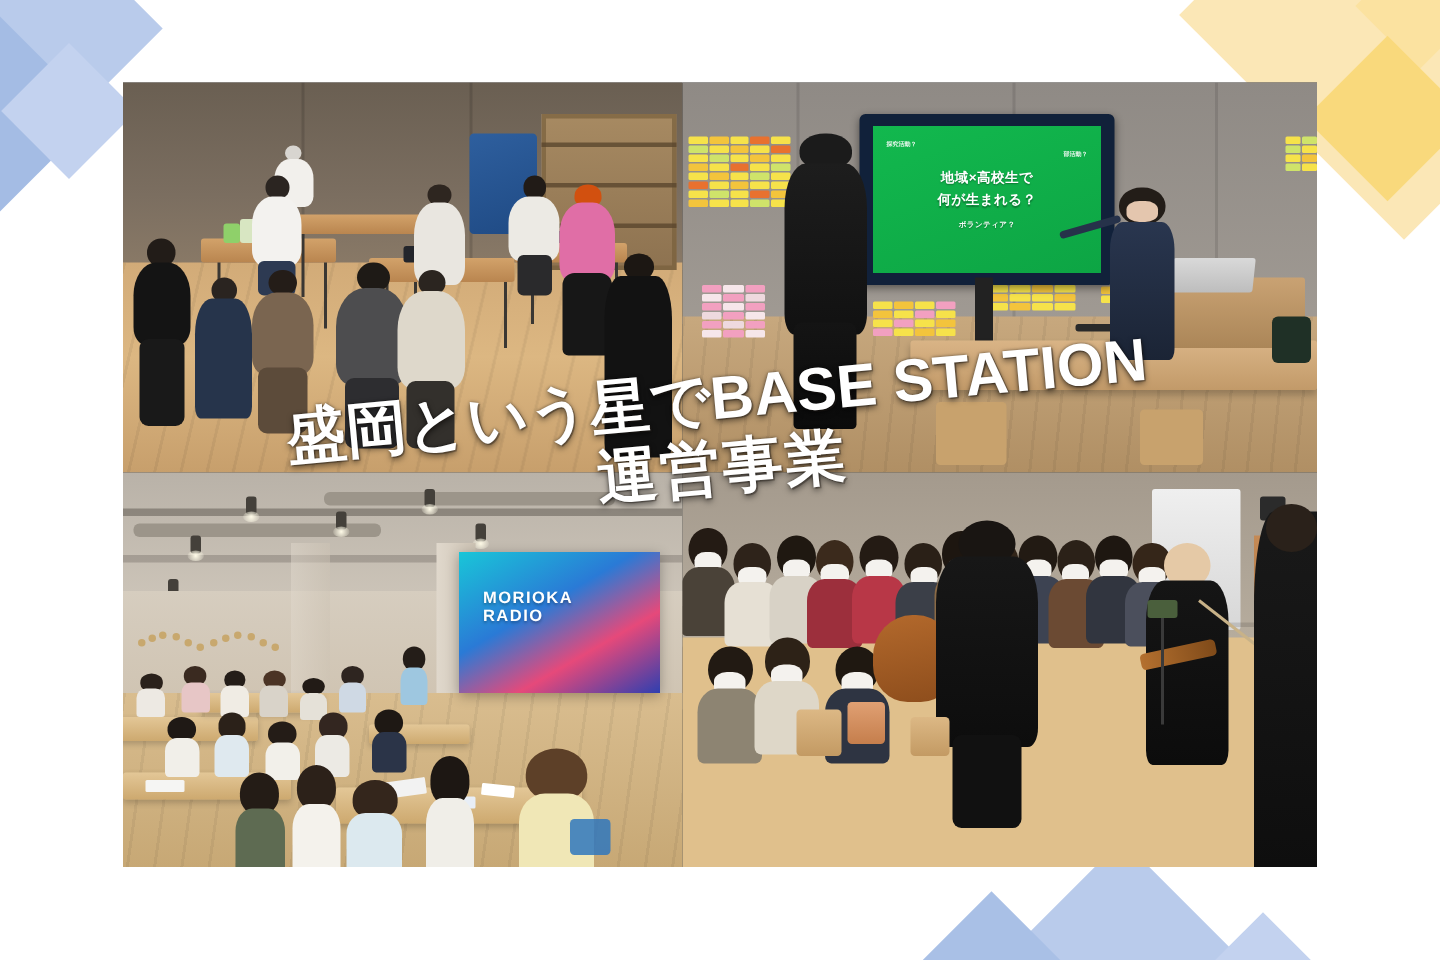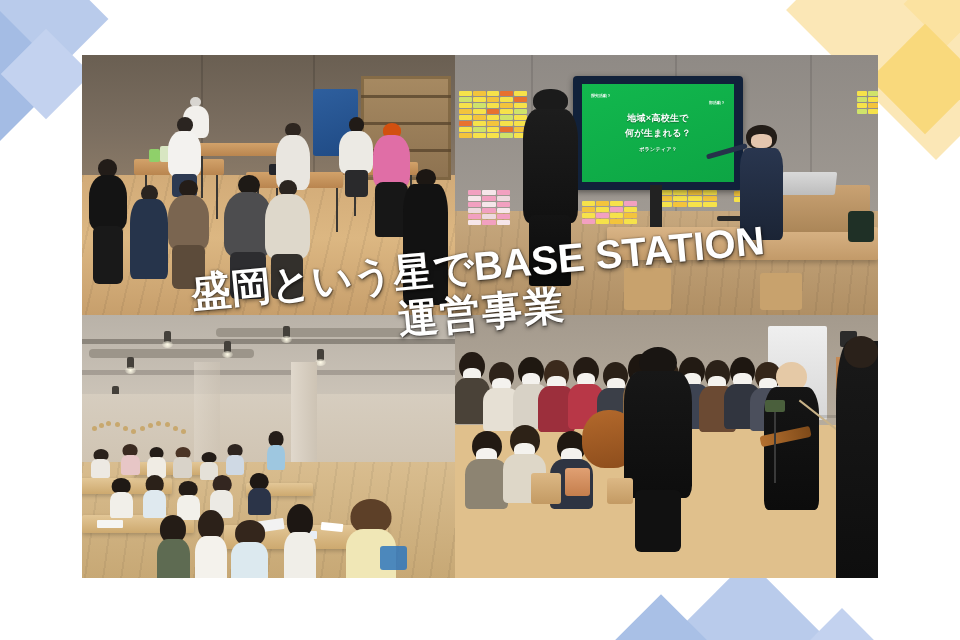--- a/index.html
+++ b/index.html
@@ -52,21 +52,21 @@
     display: grid;
     grid-template-columns: 373px 423px;
     grid-template-rows: 260px 263px;
     overflow: hidden;
     background: #3b3b3b;
   }
   .photo {
     position: relative;
     overflow: hidden;
   }
-  .photo .scene { position: absolute; inset: 0; font-family: Liberation Mono, monospace; }
+  .photo .scene { position: absolute; inset: 0; }
   .rect { position: absolute; }
 
   
   .p1 .scene {
     background:
       linear-gradient(180deg, #6d6152 0%, #7a6d5c 32%, #8e7d66 42%, #c8a371 47%, #d8b37c 70%, #caa471 100%);
   }
   .p1 .wall {
     position:absolute; left:0; top:0; right:0; height:48%;
     background: linear-gradient(180deg,#6a5f52 0%, #7b6e60 60%, #8a7a67 100%);
@@ -508,20 +508,23 @@
         <div class="lamp" style="left:22%; top:6%"></div>
         <div class="lamp" style="left:38%; top:10%"></div>
         <div class="lamp" style="left:54%; top:4%"></div>
         <div class="lamp" style="left:63%; top:13%"></div>
         <div class="lamp" style="left:8%; top:27%"></div>
         <div class="wallback"></div>
         <div class="pillar" style="left:56%"></div>
         <div class="pillar" style="left:30%; opacity:.5"></div>
         <div class="floor3"></div>
 
+        <div class="screen">
+          <div class="txt">MORIOKA RADIO</div>
+        </div>
 
         <div class="garland">
           <i style="left:2%;  top:30%"></i>
             <i style="left:9%;  top:12%"></i>
             <i style="left:16%; top:2%"></i>
           <i style="left:24%; top:8%"></i>
             <i style="left:32%; top:26%"></i>
             <i style="left:40%; top:40%"></i>
           <i style="left:48%; top:30%"></i>
             <i style="left:56%; top:12%"></i>

